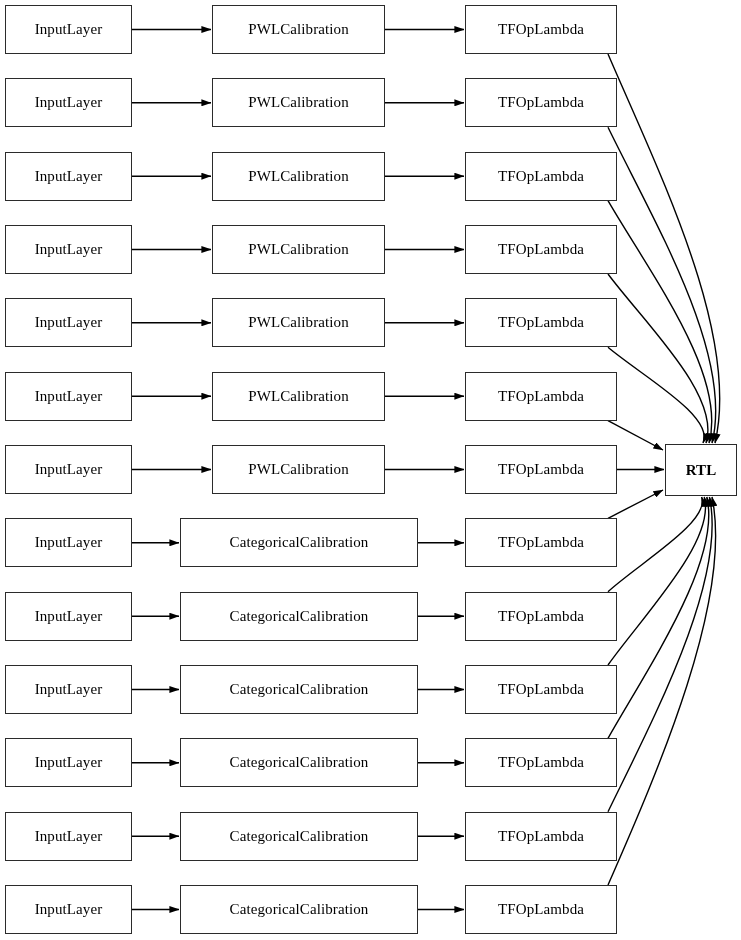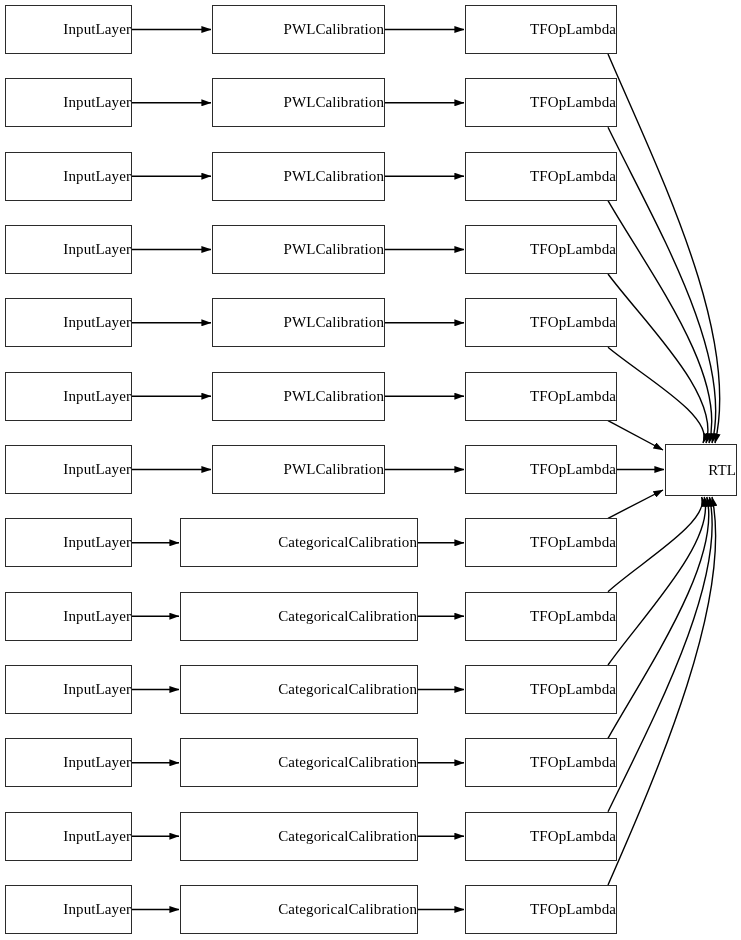--- a/index.html
+++ b/index.html
@@ -34,21 +34,21 @@
     width: 741px;
     height: 940px;
   }
   .node {
     position: absolute;
     box-sizing: border-box;
     border: 1px solid #2b2b2b;
     background: #ffffff;
     display: flex;
     align-items: center;
-    justify-content: flex-end;
+    justify-content: center;
   }
   .node-label {
     font-family: "Liberation Serif", "DejaVu Serif", serif;
     font-size: 15px;
     line-height: 1;
     color: #000000;
     white-space: nowrap;
     letter-spacing: 0.1px;
   }
 </style>
@@ -215,17 +215,17 @@
       </div>
       <div class="node" style="left: 5px; top: 885px; width: 127px; height: 49px;">
         <span class="node-label">InputLayer</span>
       </div>
       <div class="node" style="left: 180px; top: 885px; width: 238px; height: 49px;">
         <span class="node-label">CategoricalCalibration</span>
       </div>
       <div class="node" style="left: 465px; top: 885px; width: 152px; height: 49px;">
         <span class="node-label">TFOpLambda</span>
       </div>
-      <div class="node" style="left: 665px; top: 444px; width: 72px; height: 52px;">
+      <div class="node" style="left: 665px; top: 444px; width: 72px; height: 52px; font-weight: bold;">
         <span class="node-label">RTL</span>
       </div>
     </div>
 </div>
 
 </body></html>

